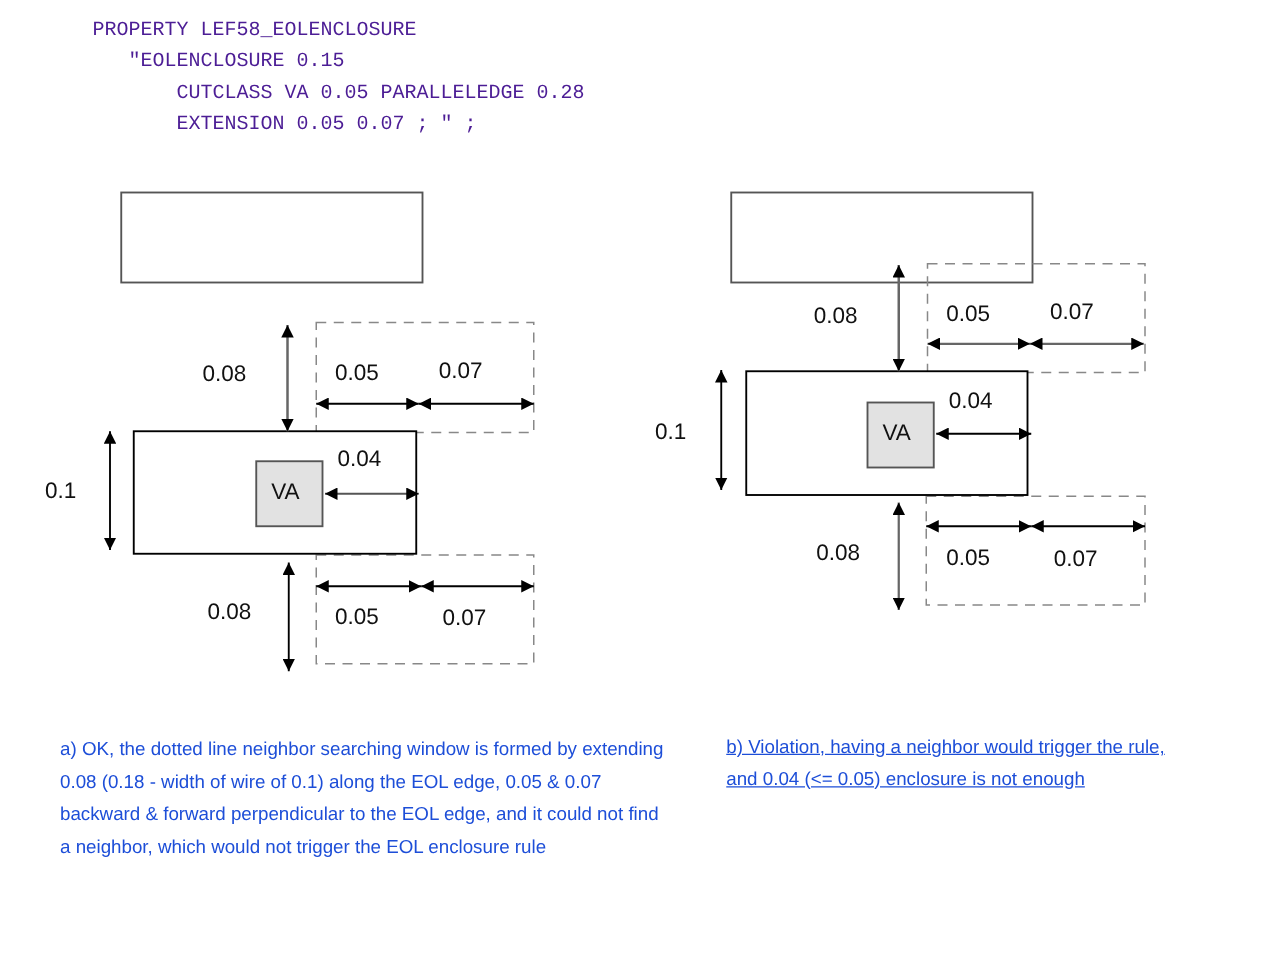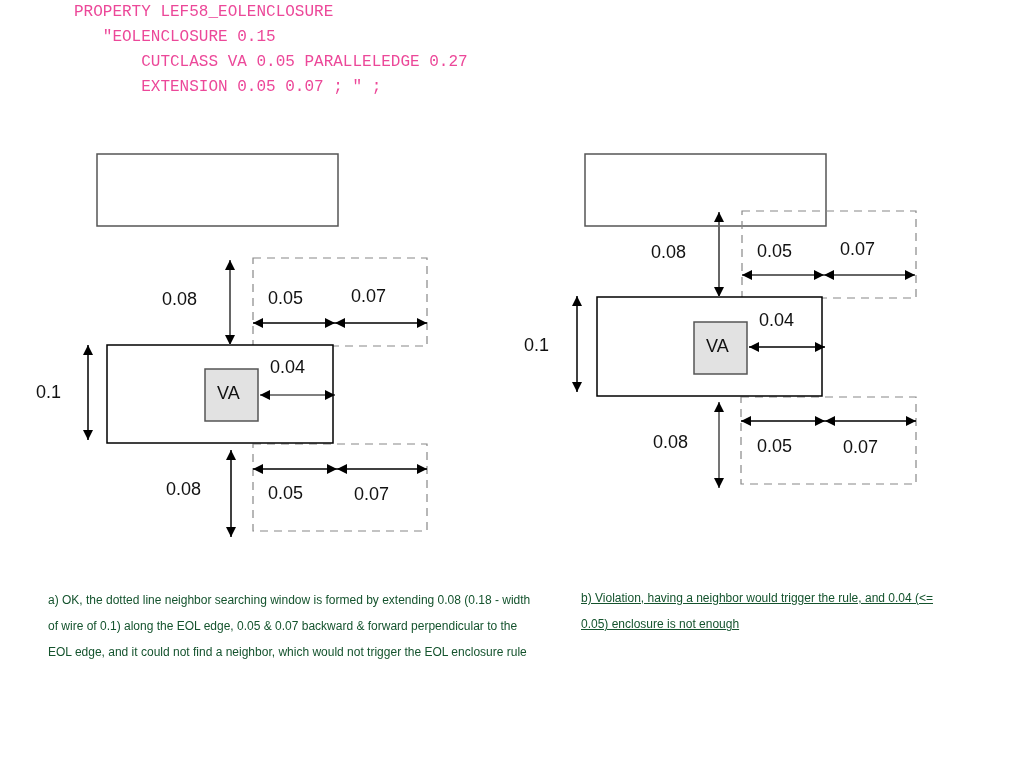--- a/index.html
+++ b/index.html
@@ -1,35 +1,35 @@
 <!DOCTYPE html>
 <html><head>
 <meta charset="utf-8">
 <style>
   html, body { margin: 0; padding: 0; background: #ffffff; }
   body { width: 1013px; height: 776px; position: relative; overflow: hidden; }
   #code {
-    position: absolute; left: 74px; top: 0;
+    position: absolute; left: 74px; top: 12px;
     font-family: "Liberation Mono", "DejaVu Sans Mono", monospace;
-    font-size: 16px; line-height: 25px; color: #ec4899; white-space: pre;
+    font-size: 16px; line-height: 25px; color: #4c1d95; white-space: pre;
   }
   #diagram { position: absolute; left: 0; top: 0; }
   .lbl { font-family: "Liberation Sans", "DejaVu Sans", sans-serif; font-size: 18px; fill: #111; }
   .caption {
     position: absolute;
     font-family: "Liberation Sans", "DejaVu Sans", sans-serif;
-    font-size: 12px; line-height: 26px; color: #14532d;
+    font-size: 15px; line-height: 26px; color: #1d4ed8;
   }
   #cap-a { left: 48px; top: 587px; width: 490px; }
   #cap-b { left: 581px; top: 585px; width: 360px; text-decoration: underline; }
 </style>
 </head>
 <body>
 
-<div id="code"><div>PROPERTY LEF58_EOLENCLOSURE</div><div>   "EOLENCLOSURE 0.15</div><div>       CUTCLASS VA 0.05 PARALLELEDGE 0.27</div><div>       EXTENSION 0.05 0.07 ; " ;</div></div>
+<div id="code"><div>PROPERTY LEF58_EOLENCLOSURE</div><div>   "EOLENCLOSURE 0.15</div><div>       CUTCLASS VA 0.05 PARALLELEDGE 0.28</div><div>       EXTENSION 0.05 0.07 ; " ;</div></div>
 
 <svg id="diagram" width="1013" height="776" xmlns="http://www.w3.org/2000/svg">
   <defs>
     <marker id="ah" viewBox="0 0 10 10" refX="10" refY="5" markerWidth="10" markerHeight="10" markerUnits="userSpaceOnUse" orient="auto-start-reverse">
       <path d="M0,0 L10,5 L0,10 z" fill="#000"></path>
     </marker>
   </defs>
 
   <g>
     <rect x="97" y="154" width="241" height="72" fill="none" stroke="#555" stroke-width="1.5"></rect>

